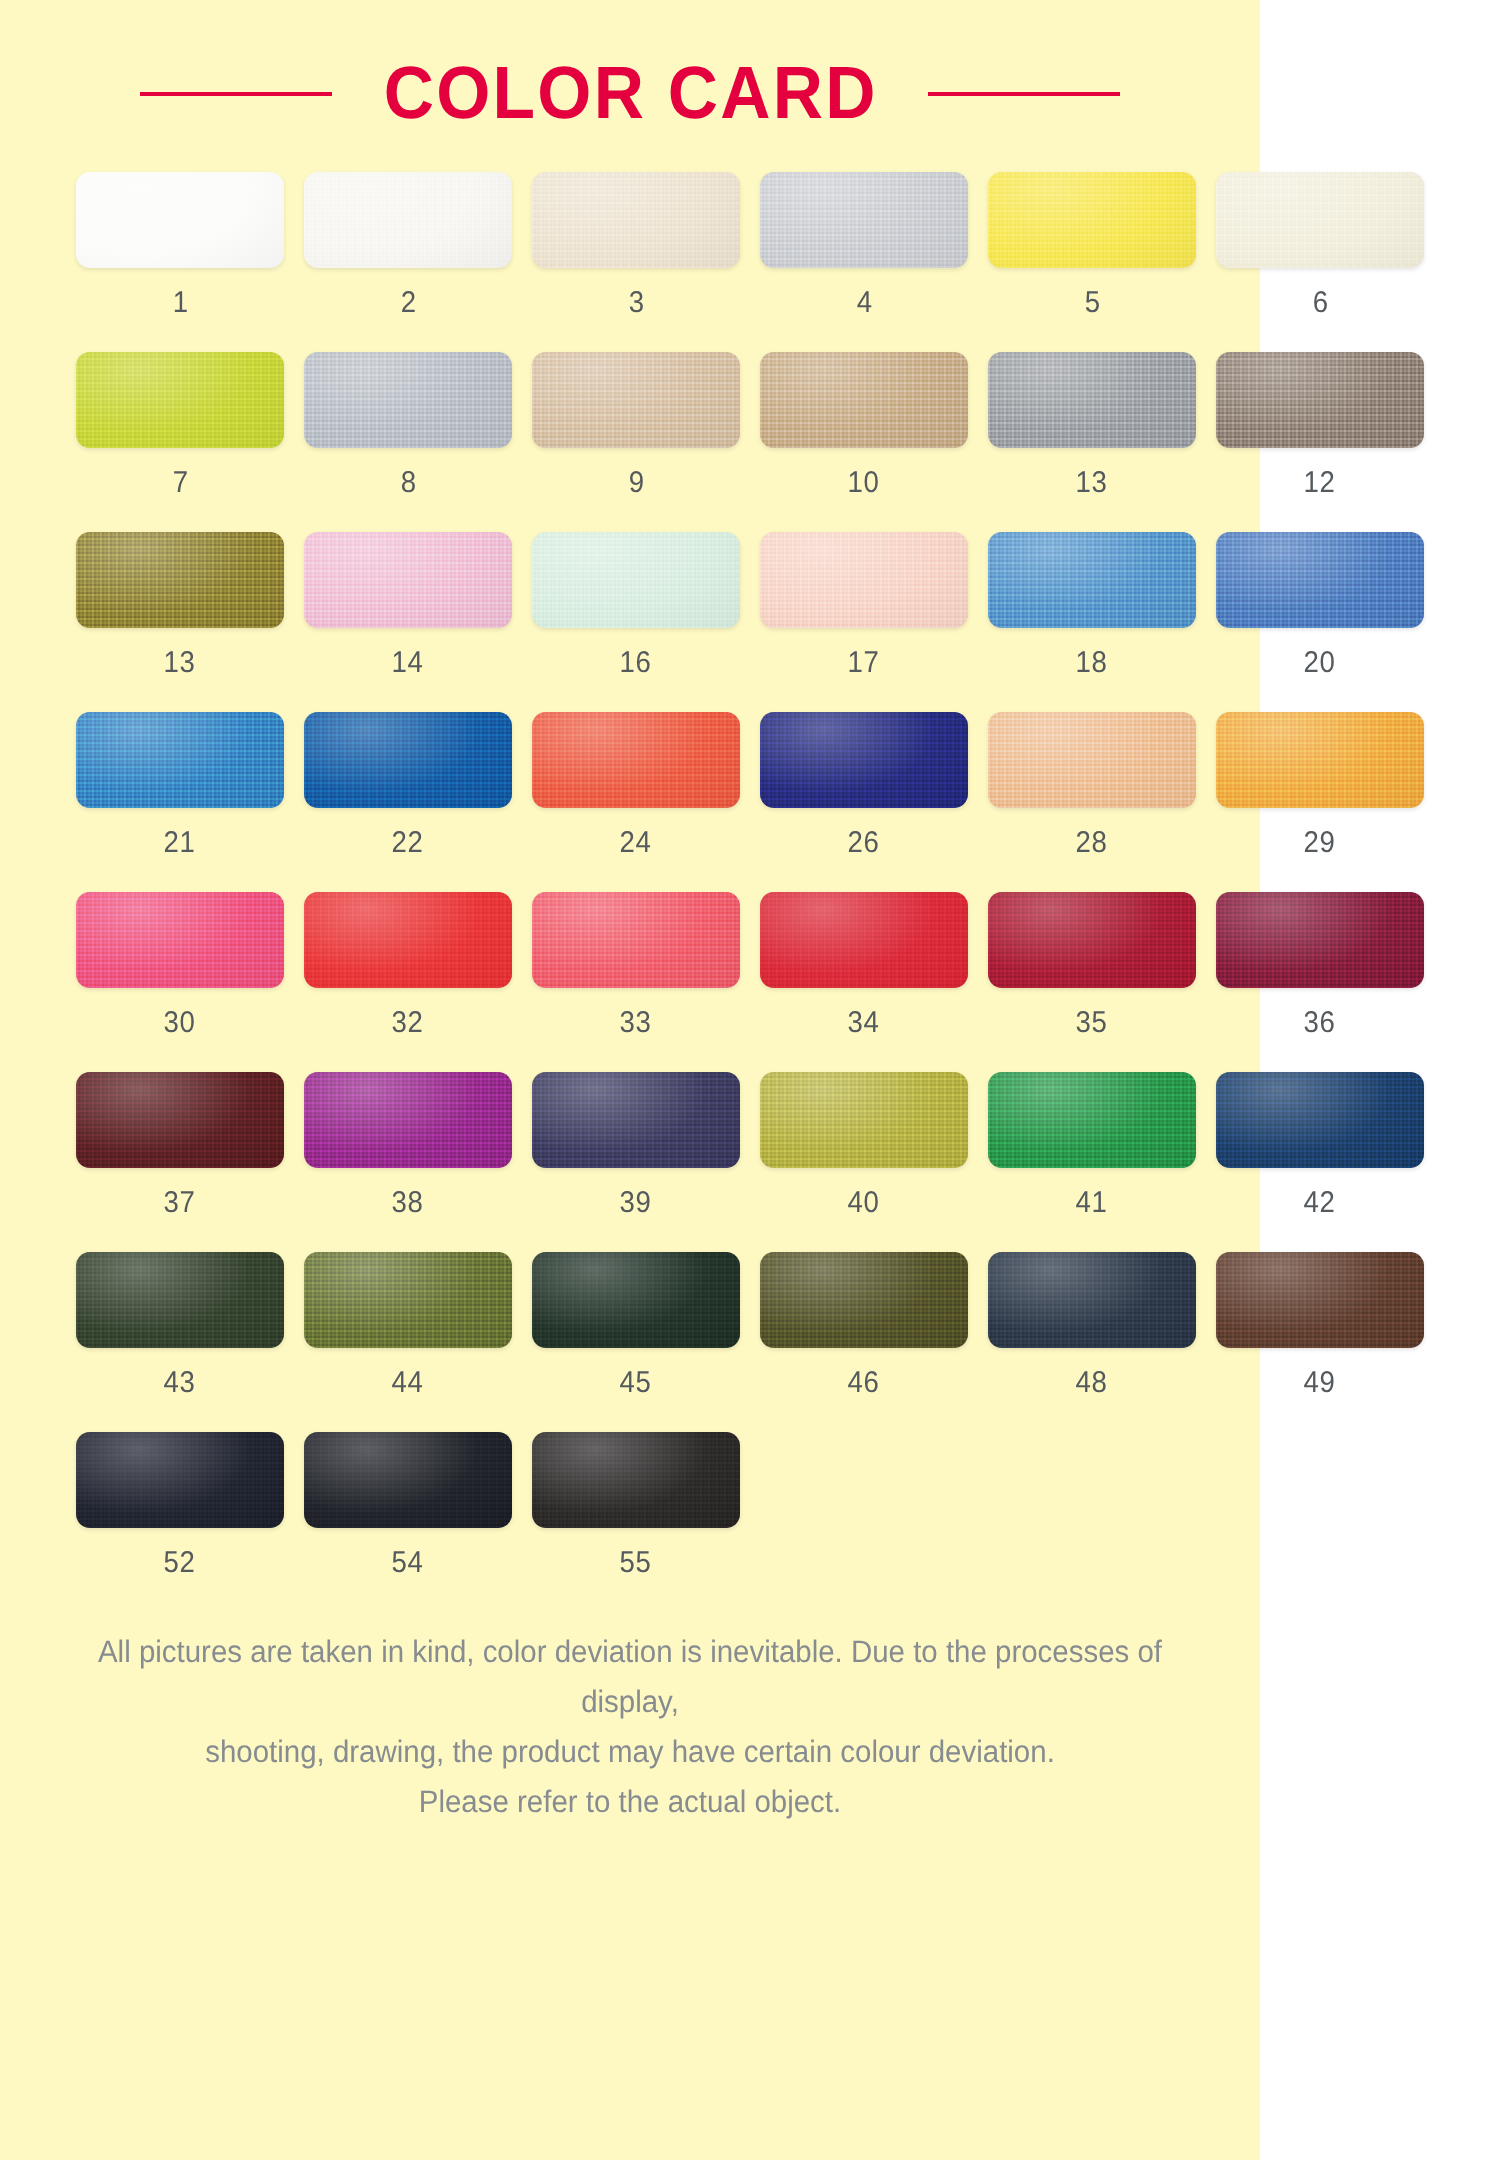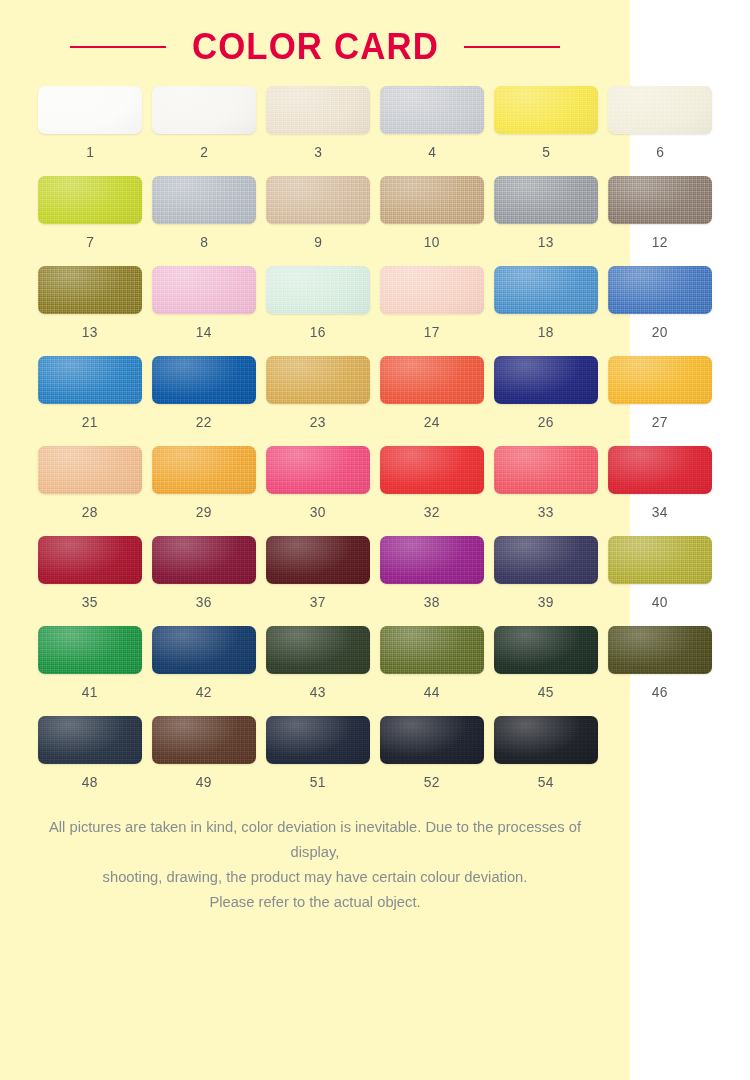--- a/index.html
+++ b/index.html
@@ -205,36 +205,28 @@
       </div>
       <div class="cell">
         <div class="swatch" style="background-color: rgb(44, 125, 193);"></div>
         <div class="label">21</div>
       </div>
       <div class="cell">
         <div class="swatch" style="background-color: rgb(11, 84, 160);"></div>
         <div class="label">22</div>
       </div>
       <div class="cell">
-        <div class="swatch" style="background-color: rgb(215, 171, 84);"></div>
-        <div class="label">23</div>
-      </div>
-      <div class="cell">
         <div class="swatch" style="background-color: rgb(236, 85, 60);"></div>
         <div class="label">24</div>
       </div>
       <div class="cell">
         <div class="swatch" style="background-color: rgb(29, 34, 118);"></div>
         <div class="label">26</div>
       </div>
       <div class="cell">
-        <div class="swatch" style="background-color: rgb(245, 183, 49);"></div>
-        <div class="label">27</div>
-      </div>
-      <div class="cell">
         <div class="swatch" style="background-color: rgb(238, 187, 142);"></div>
         <div class="label">28</div>
       </div>
       <div class="cell">
         <div class="swatch" style="background-color: rgb(240, 167, 56);"></div>
         <div class="label">29</div>
       </div>
       <div class="cell">
         <div class="swatch" style="background-color: rgb(239, 75, 120);"></div>
         <div class="label">30</div>
@@ -301,30 +293,30 @@
       </div>
       <div class="cell">
         <div class="swatch" style="background-color: rgb(35, 47, 63);"></div>
         <div class="label">48</div>
       </div>
       <div class="cell">
         <div class="swatch" style="background-color: rgb(87, 53, 38);"></div>
         <div class="label">49</div>
       </div>
       <div class="cell">
-        <div class="swatch" style="background-color: rgb(26, 34, 51);"></div>
-        <div class="label">51</div>
-      </div>
-      <div class="cell">
         <div class="swatch" style="background-color: rgb(22, 26, 38);"></div>
         <div class="label">52</div>
       </div>
       <div class="cell">
         <div class="swatch" style="background-color: rgb(21, 24, 31);"></div>
         <div class="label">54</div>
+      </div>
+      <div class="cell">
+        <div class="swatch" style="background-color: rgb(34, 31, 31);"></div>
+        <div class="label">55</div>
       </div>
     </div>
 
   <div class="footer" id="footer">
       <p>All pictures are taken in kind, color deviation is inevitable. Due to the processes of display,</p>
       <p>shooting, drawing, the product may have certain colour deviation.</p>
       <p>Please refer to the actual object.</p>
     </div>
 
 </div>

